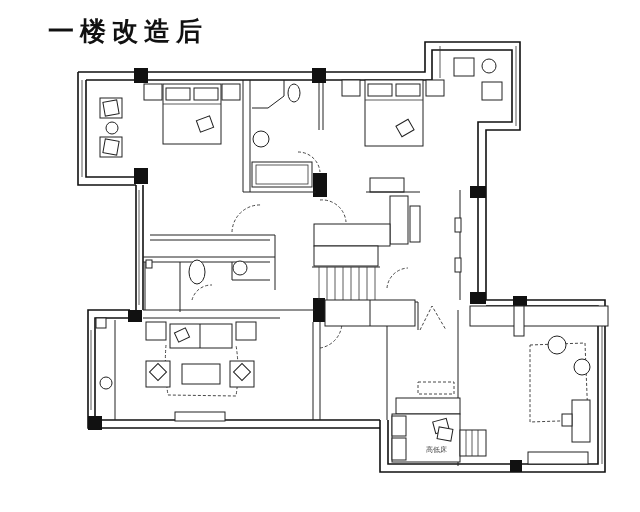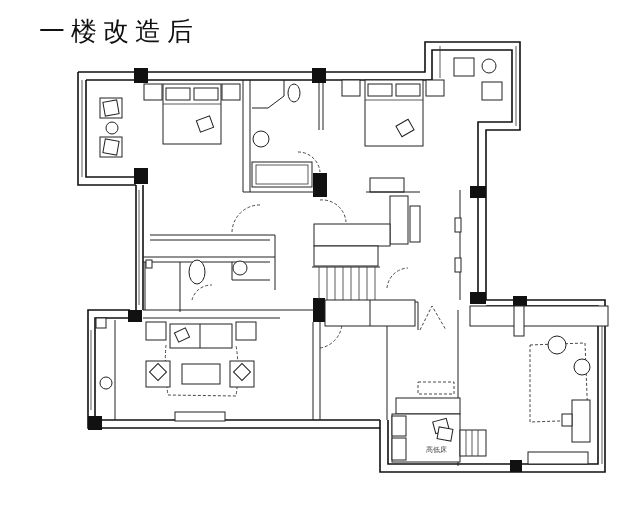--- a/index.html
+++ b/index.html
@@ -1,17 +1,17 @@
 <!DOCTYPE html>
 <html><head>
 <meta charset="utf-8">
 <style>
   html,body{margin:0;padding:0;background:#ffffff;}
   body{width:640px;height:512px;overflow:hidden;position:relative;font-family:"DejaVu Sans",sans-serif;}
-  .title{position:absolute;left:39px;top:14px;font-family:"DejaVu Sans",sans-serif;font-size:26px;letter-spacing:6px;color:#111;font-weight:normal;}
+  .title{position:absolute;left:48px;top:14px;font-family:"DejaVu Sans",sans-serif;font-size:26px;letter-spacing:6px;color:#111;font-weight:bold;}
   svg{position:absolute;left:0;top:0;}
   .w{fill:none;stroke:#111;stroke-width:1.6;}
   .t{fill:none;stroke:#222;stroke-width:1;}
   .th{fill:none;stroke:#333;stroke-width:0.8;}
   .col{fill:#111;}
   .dash{fill:none;stroke:#333;stroke-width:0.9;stroke-dasharray:3 2;}
   .fur{fill:#fff;stroke:#222;stroke-width:1;}
   .lbl{font-size:7px;fill:#444;font-family:"DejaVu Sans",sans-serif;}
 </style>
 </head>

